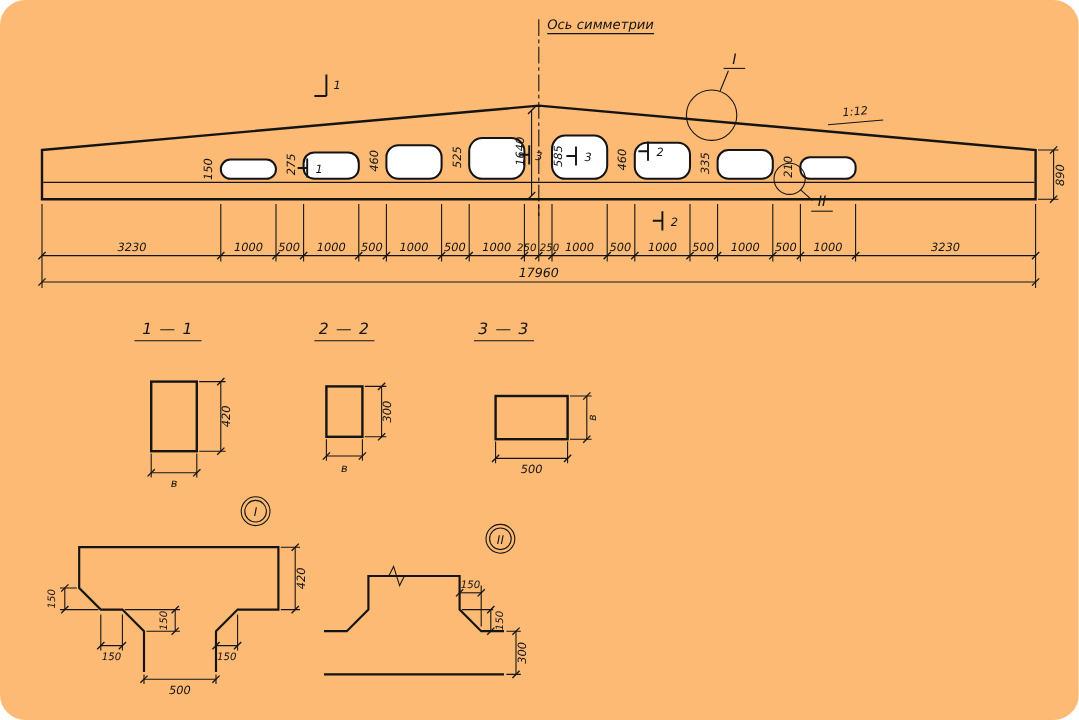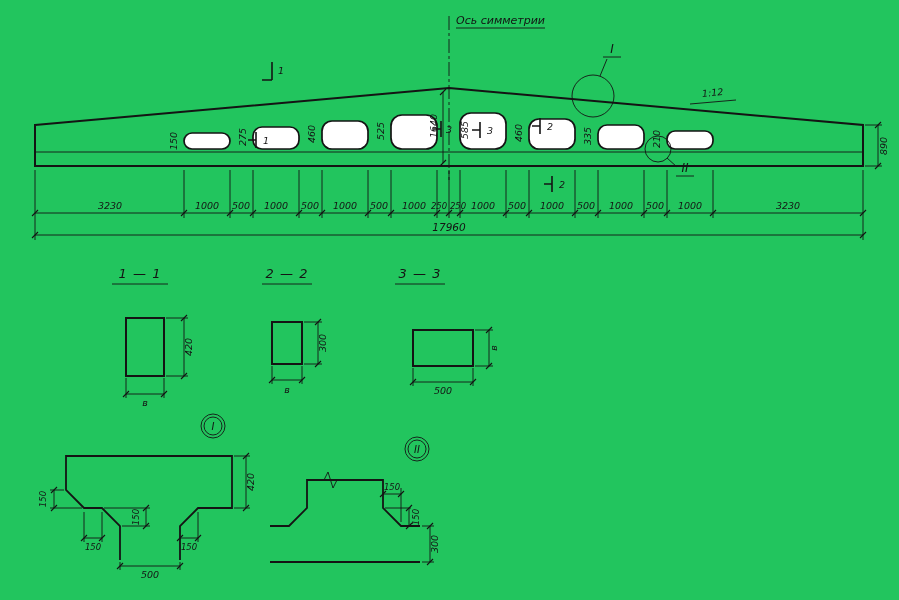--- a/index.html
+++ b/index.html
@@ -1,17 +1,17 @@
 <!DOCTYPE html>
 <html><head>
 <meta charset="utf-8">
 <style>
   html,body{margin:0;padding:0;background:#ffffff;}
-  .page{position:relative;width:899px;height:600px;background:#22c55e;overflow:hidden;
-        font-family:"DejaVu Sans",sans-serif;}
+  .page{position:relative;width:899px;height:600px;background:#fdba74;overflow:hidden;
+        font-family:"DejaVu Sans",sans-serif;border-radius:21px;}
   svg{display:block;}
   svg line,svg path,svg polyline,svg polygon,svg rect,svg circle{stroke:#141414;fill:none;}
   .thick{stroke-width:2;}
   .bld{stroke-width:1.8;}
   .med{stroke-width:1.6;}
   .op{stroke-width:1.7;fill:#fff;}
   .thin{stroke-width:0.9;}
   .dim{stroke-width:0.9;}
   .cl{stroke-width:0.9;stroke-dasharray:14 3 3 3;}
   svg text{fill:#141414;stroke:none;font-family:"DejaVu Sans",sans-serif;}

